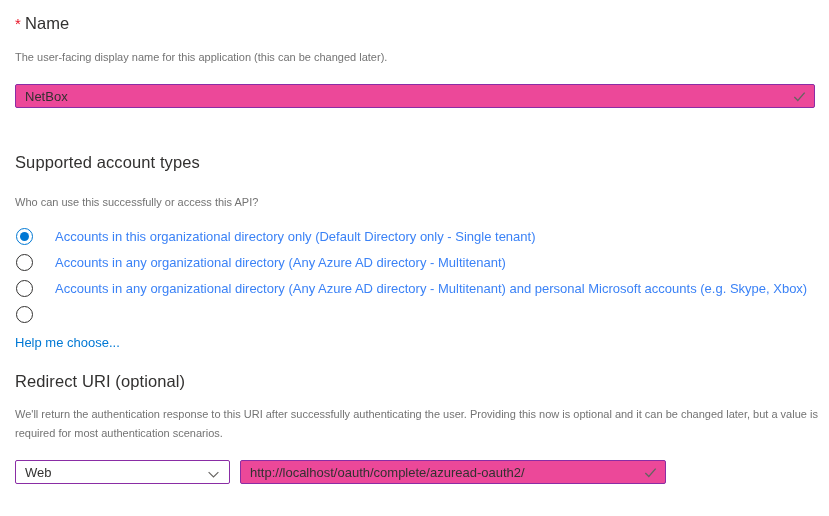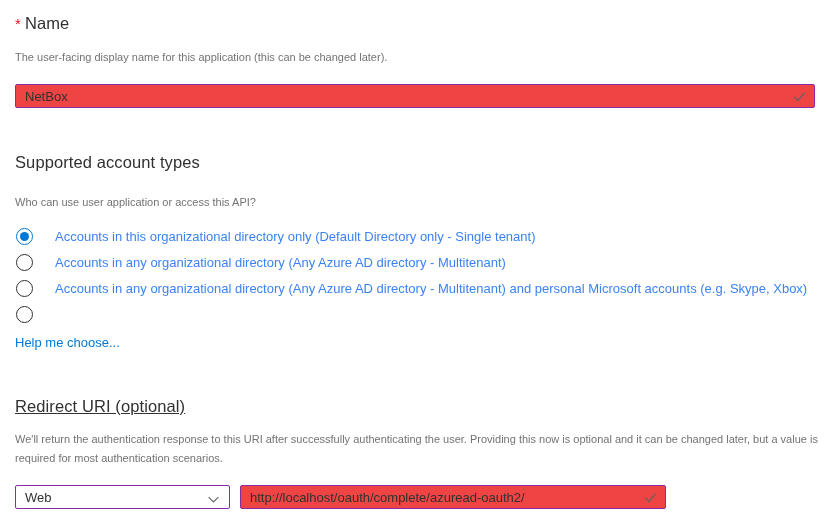--- a/index.html
+++ b/index.html
@@ -12,21 +12,21 @@
   .page { padding: 12px 14px 0 15px; position: relative; width: 761px; height: 516px; }
 
   .section-title { font-size: 16.5px; font-weight: 400; color: #323130; letter-spacing: 0.1px; }
   .required-star { color: #e81123; margin-right: 4px; font-size: 15px; }
   .body-text { font-size: 11px; line-height: 19px; color: #737373; }
 
   
   .name-title { margin-top: 2px; }
   .name-desc { margin-top: 15px; }
   .textbox {
-    position: relative; height: 24px; background: #ef4444;
+    position: relative; height: 24px; background: #ec4899;
     border: 1px solid #8a2da5; border-radius: 2px;
     display: flex; align-items: center;
   }
   .textbox input {
     border: none; outline: none; background: transparent;
     font-family: "Liberation Sans", "DejaVu Sans", sans-serif;
     font-size: 13px; color: #323130; flex: 1 1 auto;
     padding: 0 26px 0 9px; height: 100%;
   }
   .name-box { margin-top: 17px; width: 800px; }
@@ -48,21 +48,21 @@
   .radio-dot { width: 9px; height: 9px; border-radius: 50%; background: transparent; }
   .radio-row.selected .radio-dot { background: #0078d4; }
   .radio-label { margin-left: 22px; font-size: 13px; color: #3b82f6; white-space: nowrap; }
 
   .help-link {
     display: inline-block; margin-top: 8px; font-size: 13px;
     color: #0078d4; text-decoration: none; cursor: pointer;
   }
 
   
-  .ruri-title { margin-top: 46px; text-decoration: underline; }
+  .ruri-title { margin-top: 21px; }
   .ruri-desc { margin-top: 14px; width: 806px; }
   .ruri-row { margin-top: 17px; display: flex; }
   .dropdown {
     position: relative; width: 215px; height: 24px; background: #fff;
     border: 1px solid #8a2da5; border-radius: 2px;
     display: flex; align-items: center; cursor: pointer;
   }
   .dropdown-value { font-size: 13px; color: #323130; padding-left: 9px; flex: 1 1 auto; }
   .chevron-icon { position: absolute; right: 9px; top: 6px; width: 13px; height: 13px; }
   .uri-box { margin-left: 10px; width: 426px; }
@@ -82,21 +82,21 @@
     <span class="check-icon">
       <svg viewBox="0 0 16 16" width="15" height="15">
         <path d="M2.5 8.5 L6.2 12.2 L13.5 3.8" fill="none" stroke="#666361" stroke-width="1.4"></path>
       </svg>
     </span>
   </div>
 
   
   <div class="section-title sat-title">Supported account types</div>
 
-  <div class="body-text sat-question">Who can use user application or access this API?</div>
+  <div class="body-text sat-question">Who can use this successfully or access this API?</div>
 
   <div class="radio-group">
     <div class="radio-row selected">
       <span class="radio-circle">
           <span class="radio-dot"></span>
         </span>
       <span class="radio-label">Accounts in this organizational directory only (Default Directory only - Single tenant)</span>
     </div>
     <div class="radio-row">
       <span class="radio-circle">

